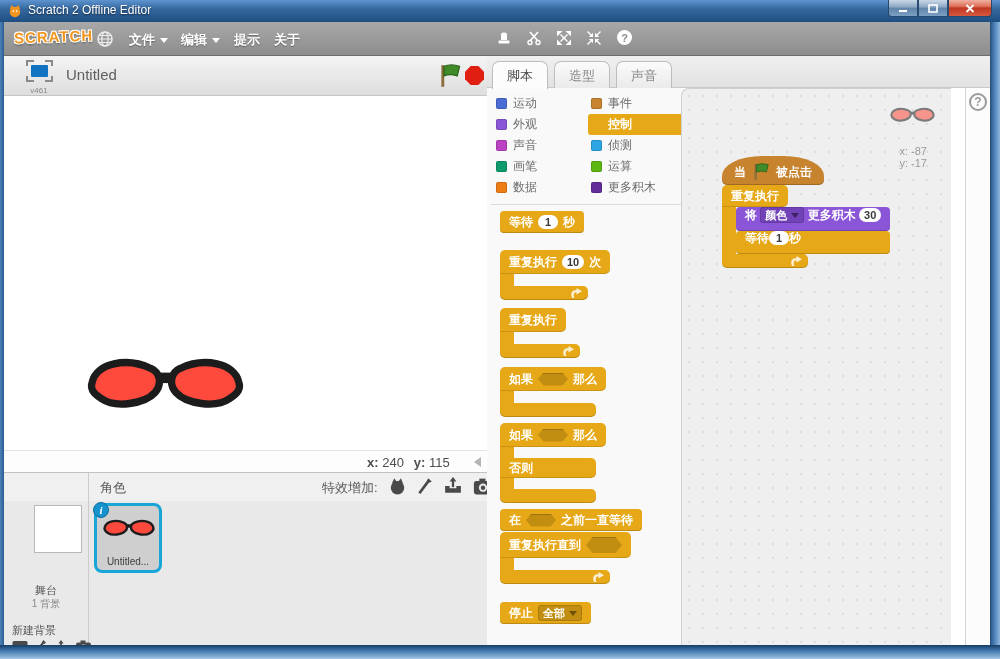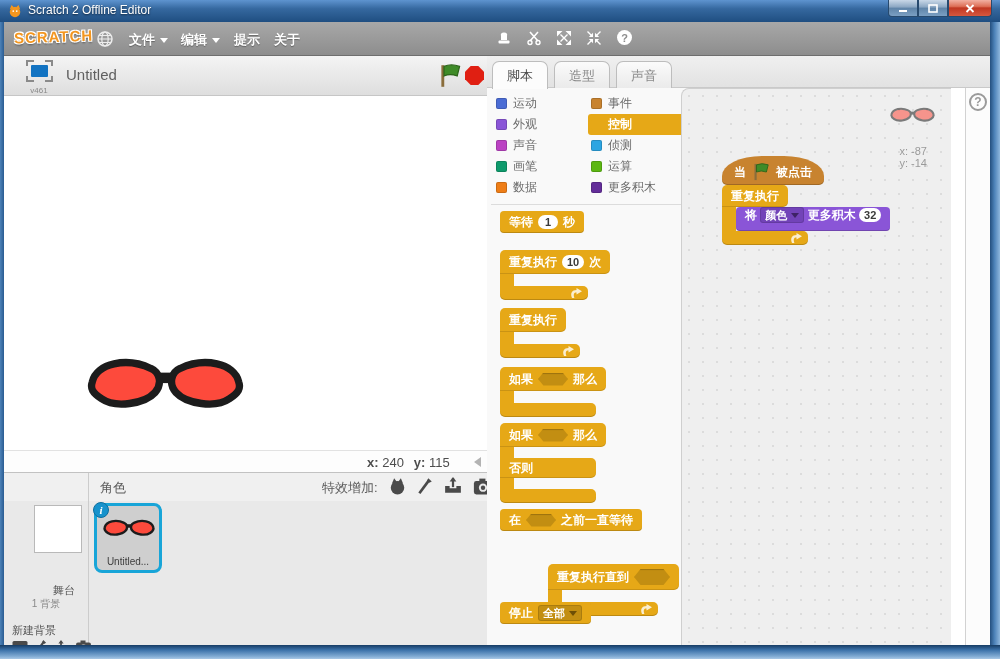--- a/index.html
+++ b/index.html
@@ -69,21 +69,21 @@
     background:#e9e9e9; border-top:1px solid #c2c2c2; }
   .sprite-panel-header { position:absolute; left:0; top:0; width:483px; height:28px; background:#f0f0f0; }
   .sprite-panel-title { position:absolute; left:96px; top:6px; font-size:13px; color:#5a5a5a; }
   .new-sprite-label { position:absolute; left:318px; top:6px; font-size:13px; color:#5a5a5a; }
   .new-sprite-icons { position:absolute; left:384px; top:4px; display:flex; gap:10px; align-items:center; }
   .v-divider { position:absolute; left:84px; top:0; width:1px; height:173px; background:#cccccc; }
 
   .stage-col { position:absolute; left:0; top:28px; width:84px; height:145px; }
   .stage-thumb { position:absolute; left:30px; top:4px; width:48px; height:48px; background:#fff;
     border:1px solid #b9b9b9; }
-  .stage-name { position:absolute; left:0; top:82px; width:84px; text-align:center; font-size:11px; color:#555;margin-left:18px; }
+  .stage-name { position:absolute; left:0; top:82px; width:84px; text-align:center; font-size:11px; color:#555; }
   .stage-count { position:absolute; left:0; top:96px; width:84px; text-align:center; font-size:10px; color:#888; }
   .new-backdrop-label { position:absolute; left:8px; top:122px; font-size:11px; color:#555; }
   .backdrop-icons { position:absolute; left:8px; top:138px; display:flex; gap:6px; align-items:center; }
 
   .sprite-thumb { position:absolute; left:90px; top:30px; width:68px; height:70px;
     background:#cfcfcf; border:3px solid #18a5d8; border-radius:8px; cursor:pointer; }
   .sprite-thumb-img { position:absolute; left:6px; top:9px; width:52px; height:24px; }
   .sprite-thumb-name { position:absolute; left:0; bottom:3px; width:62px; text-align:center;
     font-size:10px; color:#3d3d3d; }
   .info-badge { position:absolute; left:-4px; top:-4px; width:16px; height:16px; border-radius:50%;
@@ -144,21 +144,21 @@
   .purple-blk .blk-dd { background:#7243b8; }
   .purple-blk .blk-dd .dd-tri { border-top-color:#3e2availa266; border-top-color:#3e2266; }
 
   
   .pb-wait { position:absolute; left:13px; top:123px; }
   .pb-repeat { position:absolute; left:13px; top:162px; }
   .pb-forever { position:absolute; left:13px; top:220px; }
   .pb-if { position:absolute; left:13px; top:279px; }
   .pb-ifelse { position:absolute; left:13px; top:335px; }
   .pb-waituntil { position:absolute; left:13px; top:421px; }
-  .pb-repeatuntil { position:absolute; left:13px; top:476px;margin-left:48px; }
+  .pb-repeatuntil { position:absolute; left:13px; top:444px; }
   .pb-stop { position:absolute; left:13px; top:514px; }
 
   
   .script-area { position:absolute; left:681px; top:88px; width:270px; height:650px;
     background:#efefef; border:1px solid #cfcfcf; border-right:none; border-radius:8px 0 0 0;
     background-image:radial-gradient(circle,#dcdcdc 1.2px,transparent 1.4px); background-size:14px 14px; }
   .sa-watermark { position:absolute; left:208px; top:15px; width:45px; height:20px; opacity:.55; }
   .sa-pos { position:absolute; right:24px; top:56px; text-align:right; font-size:11px; color:#9a9a9a; }
   .script-stack { position:absolute; left:40px; top:67px; }
   .sf-mid-content > * { display:block; }
@@ -538,21 +538,21 @@
   <div class="pal-scroll-track"></div>
   <div class="pal-scroll-thumb"></div>
 </div>
 
 <div class="script-area">
   <svg class="sa-watermark" viewBox="0 0 150 50">
     <use href="#glasses"></use>
   </svg>
   <div class="sa-pos">
     <div><span>x:</span> <span>-87</span></div>
-    <div><span>y:</span> <span>-14</span></div>
+    <div><span>y:</span> <span>-17</span></div>
   </div>
 
   <div class="script-stack">
     
     <div class="blk hat-blk">
       <span>当</span>
       <svg width="18" height="18" viewBox="0 0 20 20">
           <use href="#green-flag"></use>
         </svg>
       <span>被点击</span>
@@ -565,21 +565,24 @@
       <div class="c-mid">
         <div class="c-spine gold"></div>
         <div class="sf-mid-content">
           <div class="blk stack-blk purple-blk" style="height:24px">
             <span>将</span>
             <span class="blk-dd">
                 <span>颜色</span>
                 <span class="dd-tri"></span>
               </span>
             <span>更多积木</span>
-            <span class="num-oval">32</span>
+            <span class="num-oval">30</span>
+          </div>
+          <div class="blk stack-blk gold" style="height:23px">
+            <span>等待</span><span class="num-oval">1</span><span>秒</span>
           </div>
         </div>
       </div>
       <div class="c-arm gold" style="width:86px">
           <svg width="14" height="11" viewBox="0 0 14 11">
             <use href="#loop-arrow"></use>
           </svg>
         </div>
     </div>
   </div>

